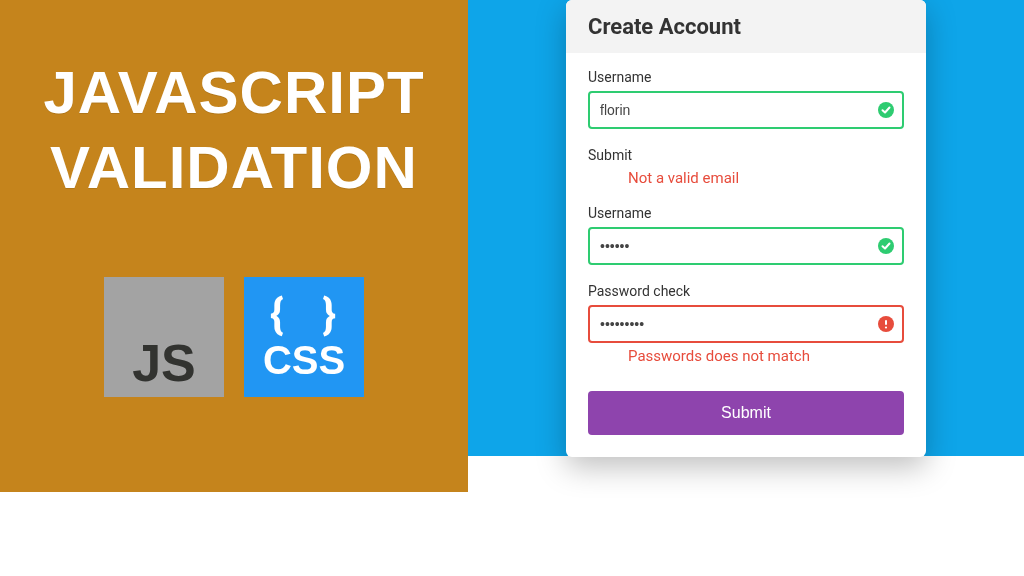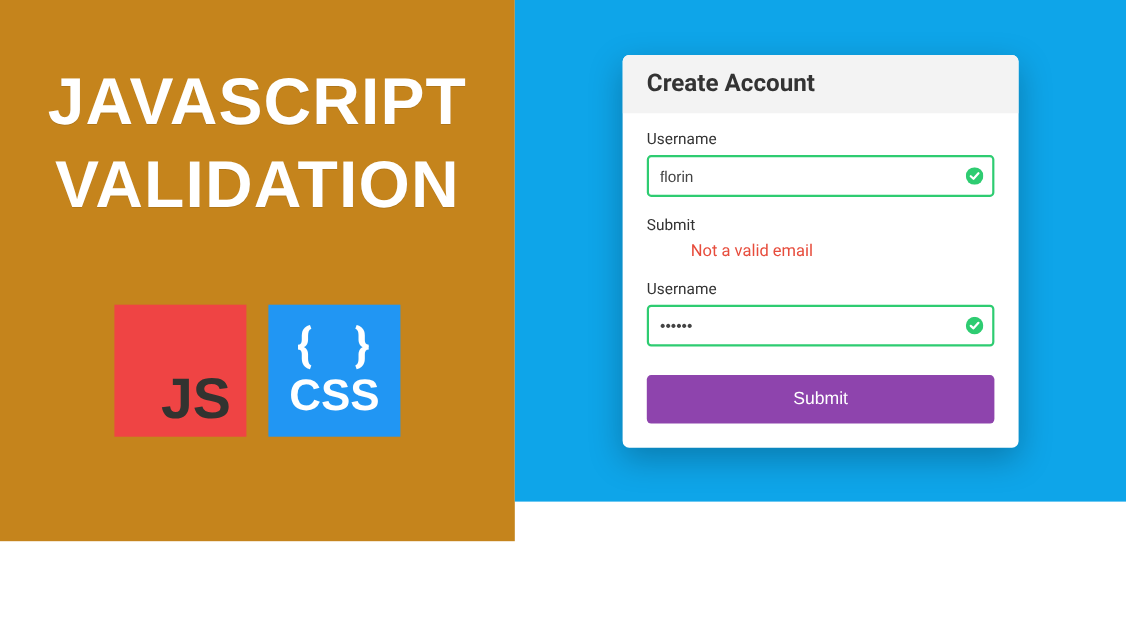--- a/index.html
+++ b/index.html
@@ -35,21 +35,21 @@
   margin-top: 72px;
 }
 .badge {
   width: 120px;
   height: 120px;
   display: flex;
   align-items: flex-end;
   justify-content: flex-end;
   padding: 10px 14px 8px;
 }
-.badge-js { background: #ef4444; color: #323330; }
+.badge-js { background: #a3a3a3; color: #323330; justify-content: center; }
 .badge-css { background: #2196f3; color: #fff; align-items: center; justify-content: center; flex-direction: column; gap: 0; padding: 0; }
 .badge-js-text {
   font-size: 52px;
   font-weight: 800;
   font-family: "Arial Black", Arial, sans-serif;
   line-height: 1;
 }
 .badge-css-braces {
   font-size: 42px;
   font-weight: 800;
@@ -189,18 +189,32 @@
           <input class="form-input success" type="text" value="••••••" style="">
           <span class="status-icon">
             <svg viewBox="0 0 16 16" width="16" height="16">
                 <circle cx="8" cy="8" r="8" fill="#2ecc71"></circle>
                 <path d="M4.5 8.2 L7 10.5 L11.5 5.5" stroke="#fff" stroke-width="2" fill="none" stroke-linecap="round" stroke-linejoin="round"></path>
               </svg>
           </span>
         </div>
       </div>
 
+      <div class="form-group">
+        <label class="form-label">Password check</label>
+        <div class="input-wrap">
+          <input class="form-input error" type="text" value="•••••••••" style="">
+          <span class="status-icon">
+            <svg viewBox="0 0 16 16" width="16" height="16">
+                <circle cx="8" cy="8" r="8" fill="#e74c3c"></circle>
+                <rect x="7" y="4" width="2" height="5" rx="1" fill="#fff"></rect>
+                <circle cx="8" cy="11.5" r="1.1" fill="#fff"></circle>
+              </svg>
+          </span>
+        </div>
+        <span class="error-text">Passwords does not match</span>
+      </div>
 
       <button class="submit-btn">Submit</button>
 
     </div>
   </div>
 </div>
 
 </body></html>

